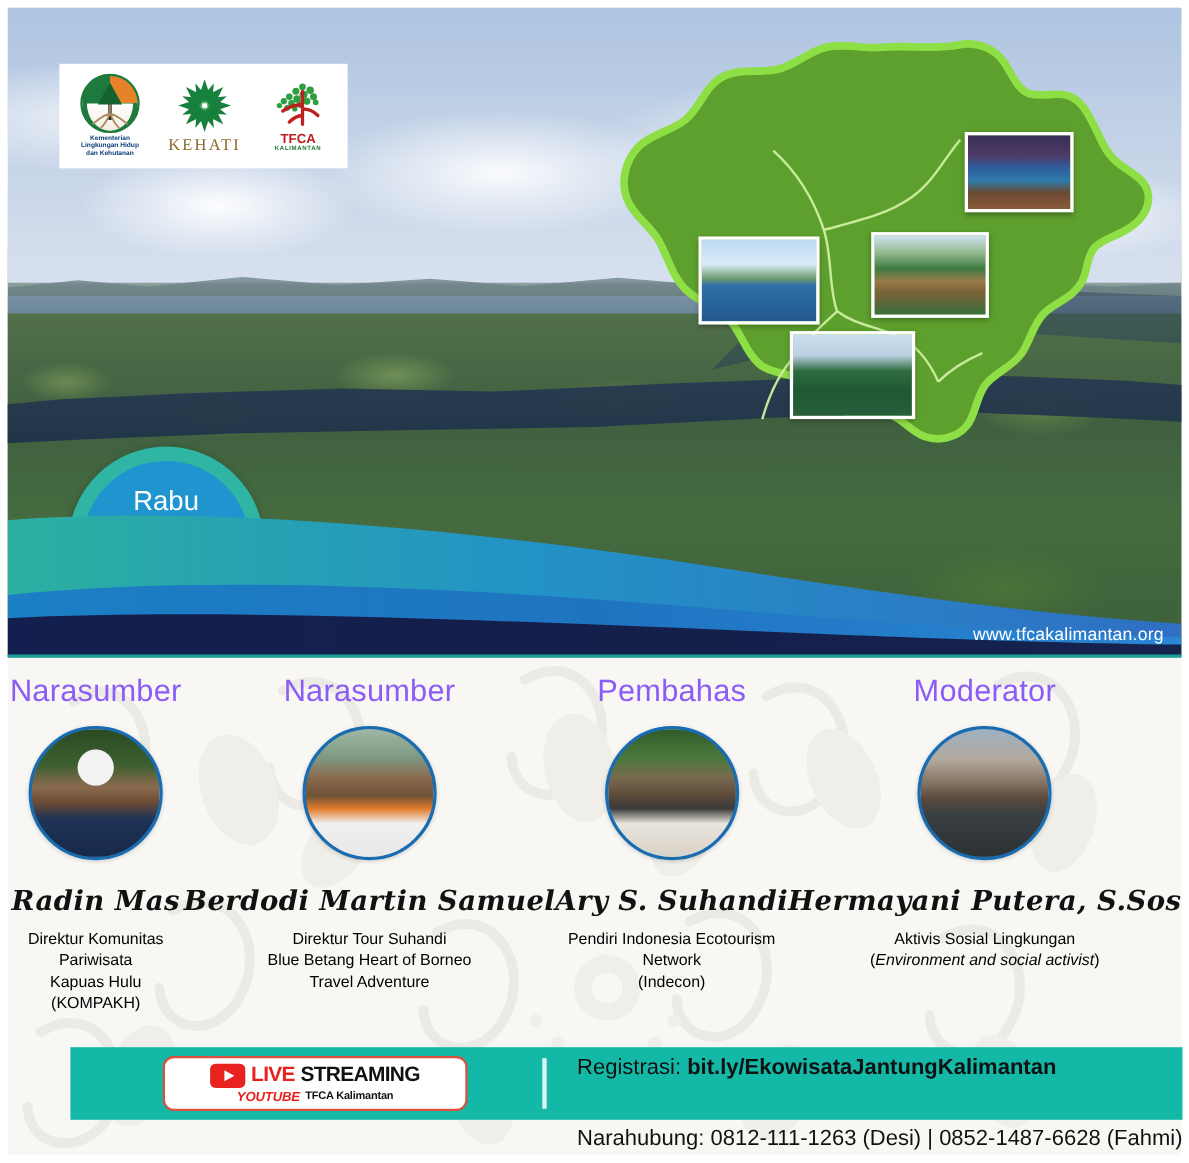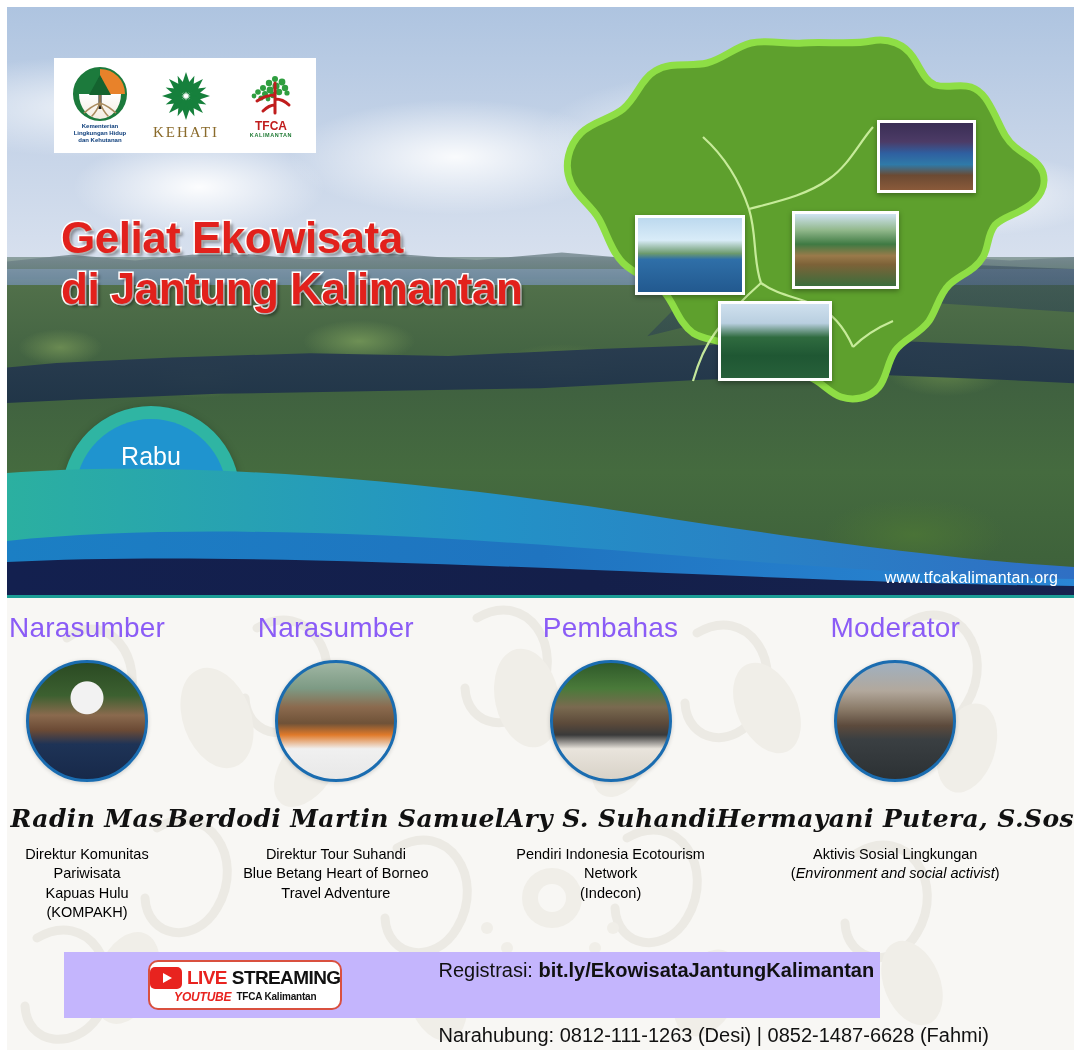--- a/index.html
+++ b/index.html
@@ -191,22 +191,22 @@
       linear-gradient(to bottom,#9fb0c0 0%,#b2a89c 24%,#8a7a68 40%,#5c4a3c 54%,#3a3f42 66%,#2c3134 100%); }
   .sp-name {
     font-family:"DejaVu Serif", serif; font-style:italic; font-weight:bold;
     font-size:25px; color:#111111; margin-top:22px; letter-spacing:.4px; white-space:nowrap;
   }
   .sp-desc { font-size:14.5px; color:#000000; line-height:1.34; margin-top:12px; }
   .sp-desc em { font-style:italic; }
 
   
   .banner {
-    position:absolute; left:64px; top:952px; width:816px; height:66px;
-    background:#c4b5fd; display:flex; align-items:center; z-index:4;
+    position:absolute; left:64px; top:952px; width:1011px; height:66px;
+    background:#14b8a6; display:flex; align-items:center; z-index:4;
   }
   .yt-box {
     margin-left:84px; width:298px; height:50px; background:#ffffff;
     border:2px solid #d9503f; border-radius:10px;
     display:flex; flex-direction:column; align-items:center; justify-content:center;
     gap:1px;
   }
   .yt-row1 { display:flex; align-items:center; gap:5px; }
   .yt-play {
     width:32px; height:22px; background:#e8231f; border-radius:5px;
@@ -331,24 +331,20 @@
               <circle cx="16" cy="25" r="2.6"></circle>
               <circle cx="23" cy="26" r="2.4"></circle>
           </g>
           <path d="M30 10 L30 40 M30 22 C24 22 18 24 12 28 M30 26 C35 26 40 28 44 32 M30 32 C26 32 22 34 18 38" stroke="#c01d1d" stroke-width="3" fill="none" stroke-linecap="round"></path>
         </svg>
         <div class="logo-tfca-text">TFCA</div>
         <div class="logo-tfca-sub">KALIMANTAN</div>
       </div>
     </div>
 
-    <div class="title">
-      <span class="l1">Geliat Ekowisata</span>
-      <span class="l2">di Jantung Kalimantan</span>
-    </div>
 
     <div class="map-wrap">
       <svg viewBox="0 0 500 420" preserveAspectRatio="none">
         <path d="M318,12 C336,8 352,16 360,28 C368,40 372,52 382,56 C396,60 406,54 418,58
                  C430,62 436,74 442,86 C448,98 452,110 462,118 C474,128 486,132 490,144
                  C494,158 486,170 474,178 C462,186 450,188 442,196 C434,206 436,218 430,228
                  C422,242 406,246 396,256 C386,266 384,280 376,292 C366,306 350,310 342,322
                  C334,334 334,348 326,358 C316,370 300,372 288,368 C276,364 268,352 256,348
                  C242,344 228,350 216,346 C202,342 196,328 184,320 C170,310 152,312 140,304
                  C126,294 122,276 112,264 C100,250 82,246 70,234 C58,222 54,204 46,190

